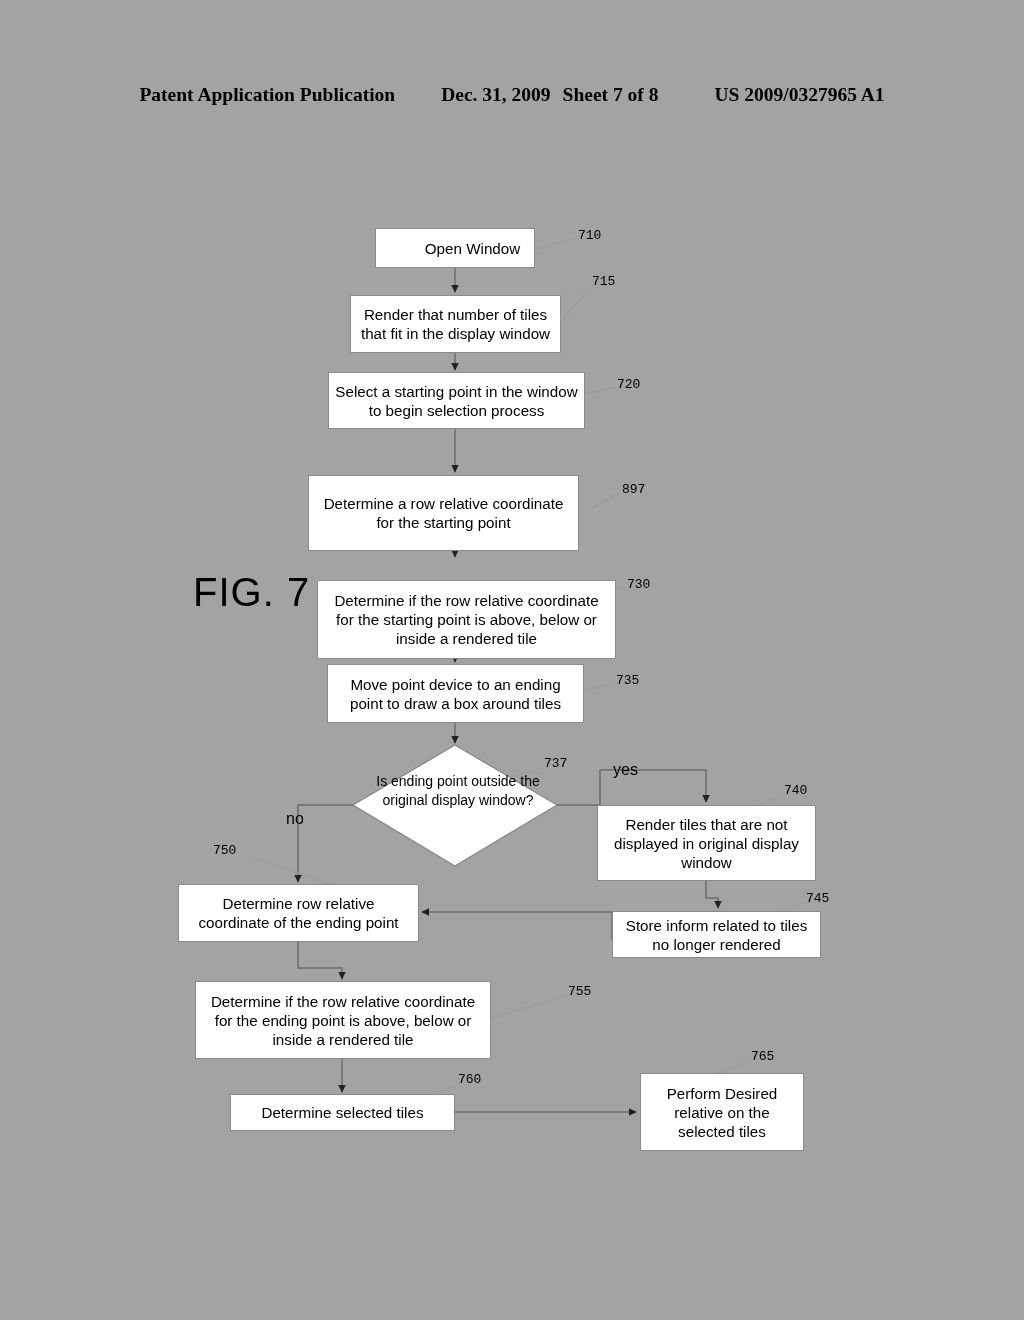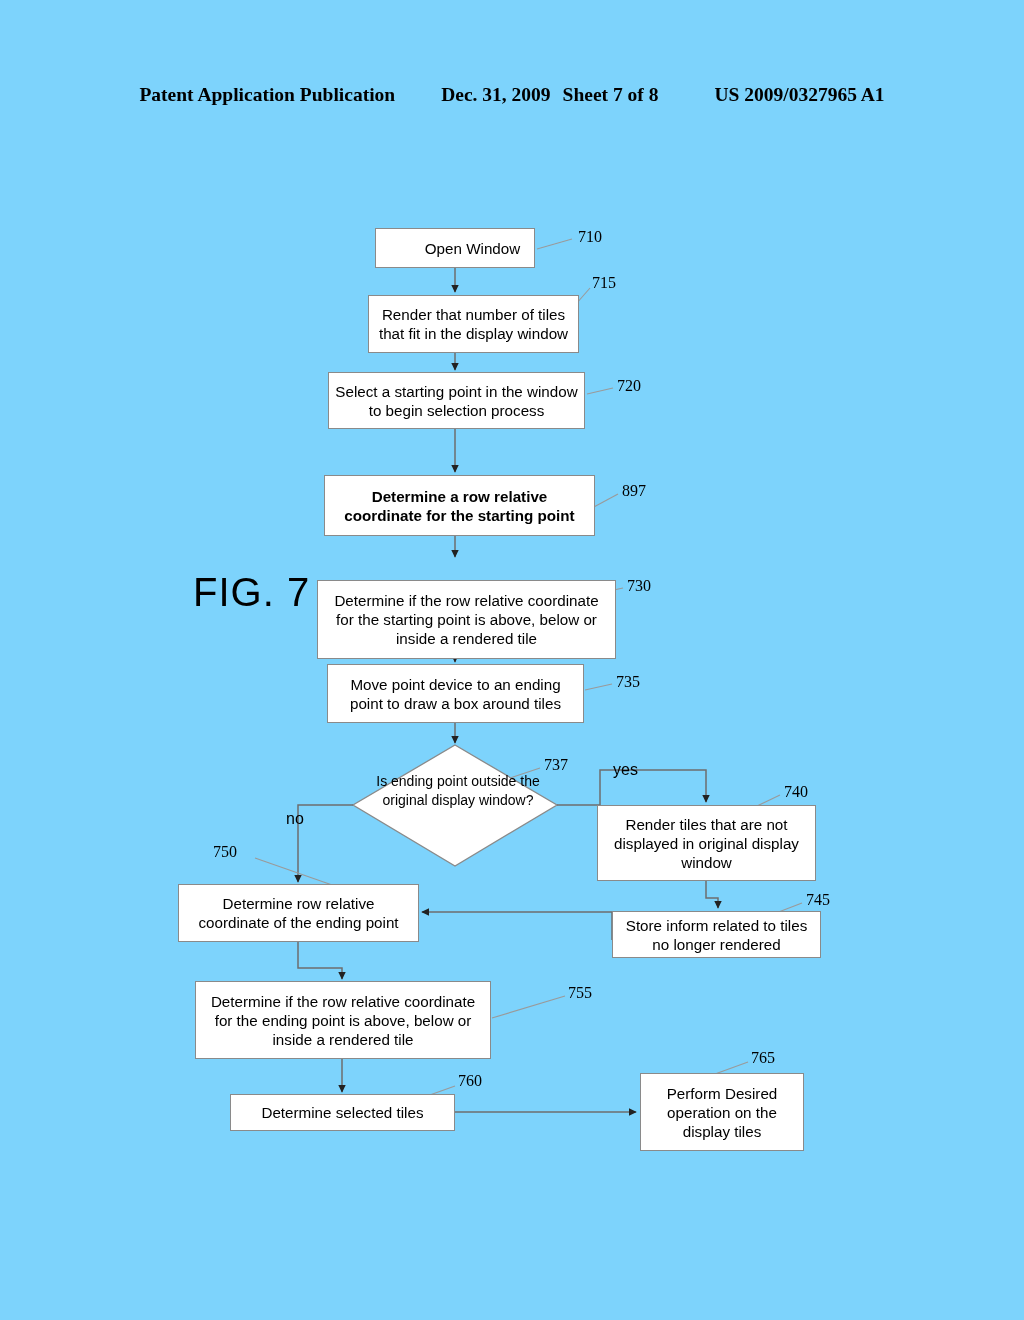--- a/index.html
+++ b/index.html
@@ -9,21 +9,21 @@
     background: #ffffff;
   }
   body {
     font-family: "Liberation Sans", sans-serif;
     color: #000000;
   }
   #page {
     position: relative;
     width: 1024px;
     height: 1320px;
-    background: #7dd3fc;
+    background: #a3a3a3;
     overflow: hidden;
   }
 
   
   #header {
     position: absolute;
     left: 0;
     top: 84px;
     width: 1024px;
     height: 26px;
@@ -77,22 +77,22 @@
     font-size: 15.2px;
     line-height: 19px;
     color: #000000;
     padding: 2px 6px;
   }
   .node .txt { display: block; }
 
   
   .refnum {
     position: absolute;
-    font-family: Liberation Serif, serif;
-    font-size: 16px;
+    font-family: Liberation Mono, monospace;
+    font-size: 13px;
     color: #000;
     white-space: nowrap;
   }
 
   
   .branch-label {
     position: absolute;
     font-family: "Liberation Sans", sans-serif;
     font-size: 16px;
     color: #000;
@@ -177,29 +177,29 @@
       <line x1="492" y1="1018" x2="565" y2="996"></line>
       <line x1="427" y1="1096" x2="455" y2="1086"></line>
       <line x1="715" y1="1074" x2="748" y2="1062"></line>
     </g>
   </svg>
 
   <div class="node" style="left:375px; top:228px; width:160px; height:40px;padding-left:41px;">
     <span class="txt">Open Window</span>
   </div>
 
-  <div class="node" style="left:350px; top:295px; width:211px; height:58px;margin-left:18px;">
+  <div class="node" style="left:350px; top:295px; width:211px; height:58px;">
     <span class="txt">Render that number of tiles that fit in the display window</span>
   </div>
 
   <div class="node" style="left:328px; top:372px; width:257px; height:57px;">
     <span class="txt">Select a starting point in the window to begin selection process</span>
   </div>
 
-  <div class="node" style="left:324px; top:475px; width:271px; height:61px;font-weight:bold;">
+  <div class="node" style="left:308px; top:475px; width:271px; height:76px;">
     <span class="txt">Determine a row relative coordinate for the starting point</span>
   </div>
 
   <div class="node" style="left:317px; top:580px; width:299px; height:79px;">
     <span class="txt">Determine if the row relative coordinate for the starting point is above, below or inside a rendered tile</span>
   </div>
 
   <div class="node" style="left:327px; top:664px; width:257px; height:59px;">
     <span class="txt">Move point device to an ending point to draw a box around tiles</span>
   </div>
@@ -222,21 +222,21 @@
 
   <div class="node" style="left:195px; top:981px; width:296px; height:78px;">
     <span class="txt">Determine if the row relative coordinate for the ending point is above, below or inside a rendered tile</span>
   </div>
 
   <div class="node" style="left:230px; top:1094px; width:225px; height:37px;">
     <span class="txt">Determine selected tiles</span>
   </div>
 
   <div class="node" style="left:640px; top:1073px; width:164px; height:78px;">
-    <span class="txt">Perform Desired operation on the display tiles</span>
+    <span class="txt">Perform Desired relative on the selected tiles</span>
   </div>
 
   <div class="refnum" style="left:578px; top:228px;">710</div>
   <div class="refnum" style="left:592px; top:274px;">715</div>
   <div class="refnum" style="left:617px; top:377px;">720</div>
   <div class="refnum" style="left:622px; top:482px;">897</div>
   <div class="refnum" style="left:627px; top:577px;">730</div>
   <div class="refnum" style="left:616px; top:673px;">735</div>
   <div class="refnum" style="left:544px; top:756px;">737</div>
   <div class="refnum" style="left:784px; top:783px;">740</div>

